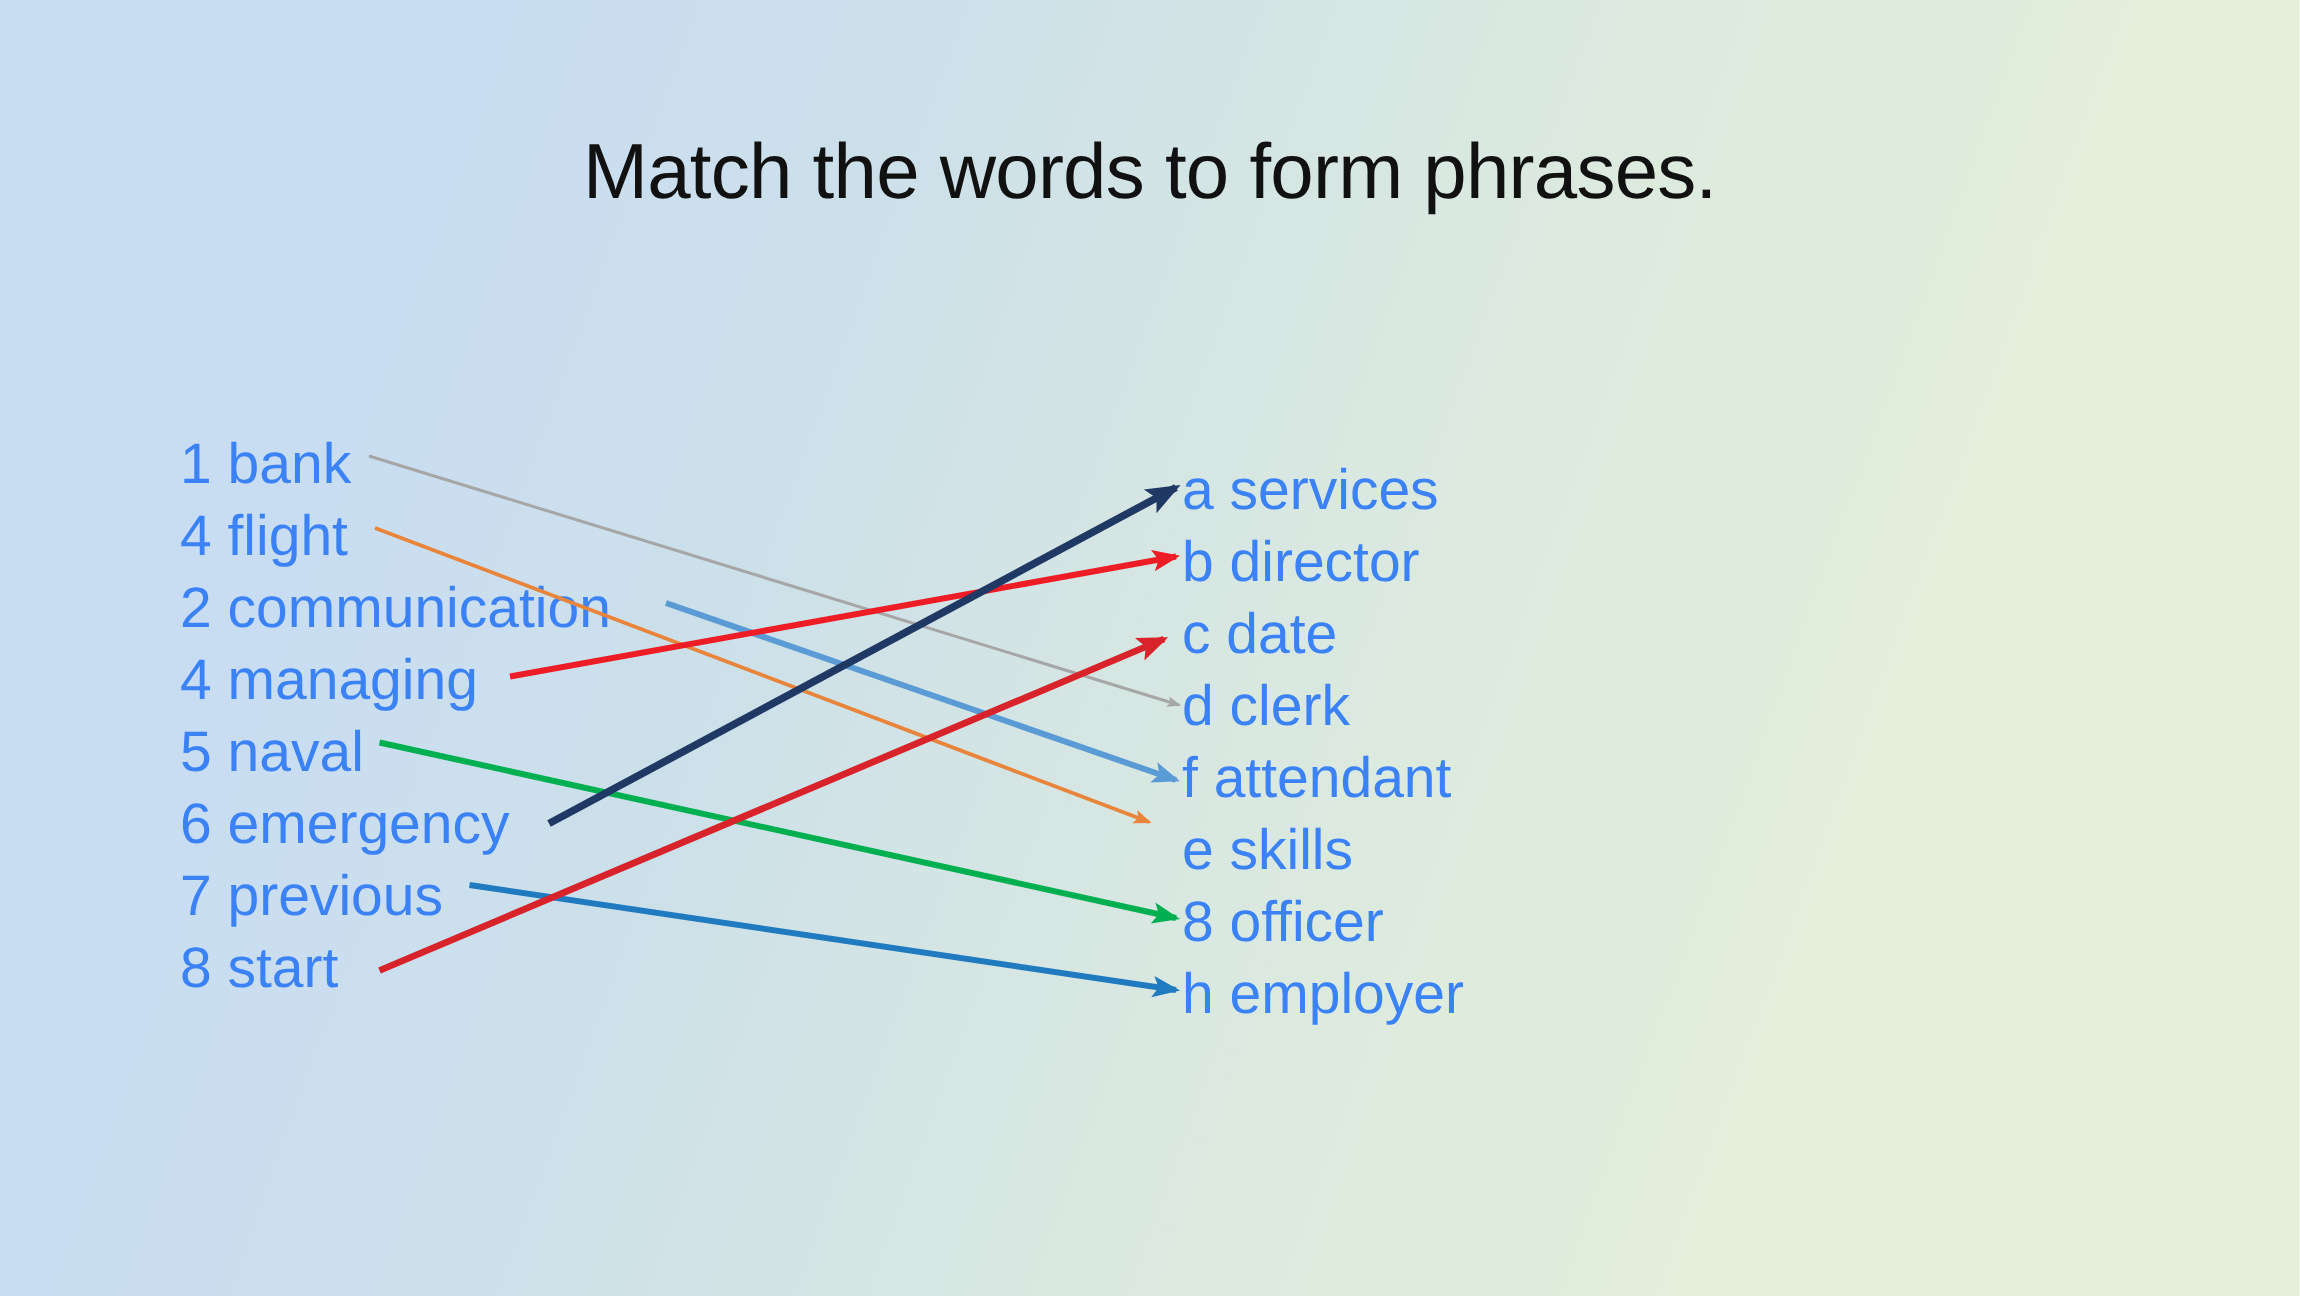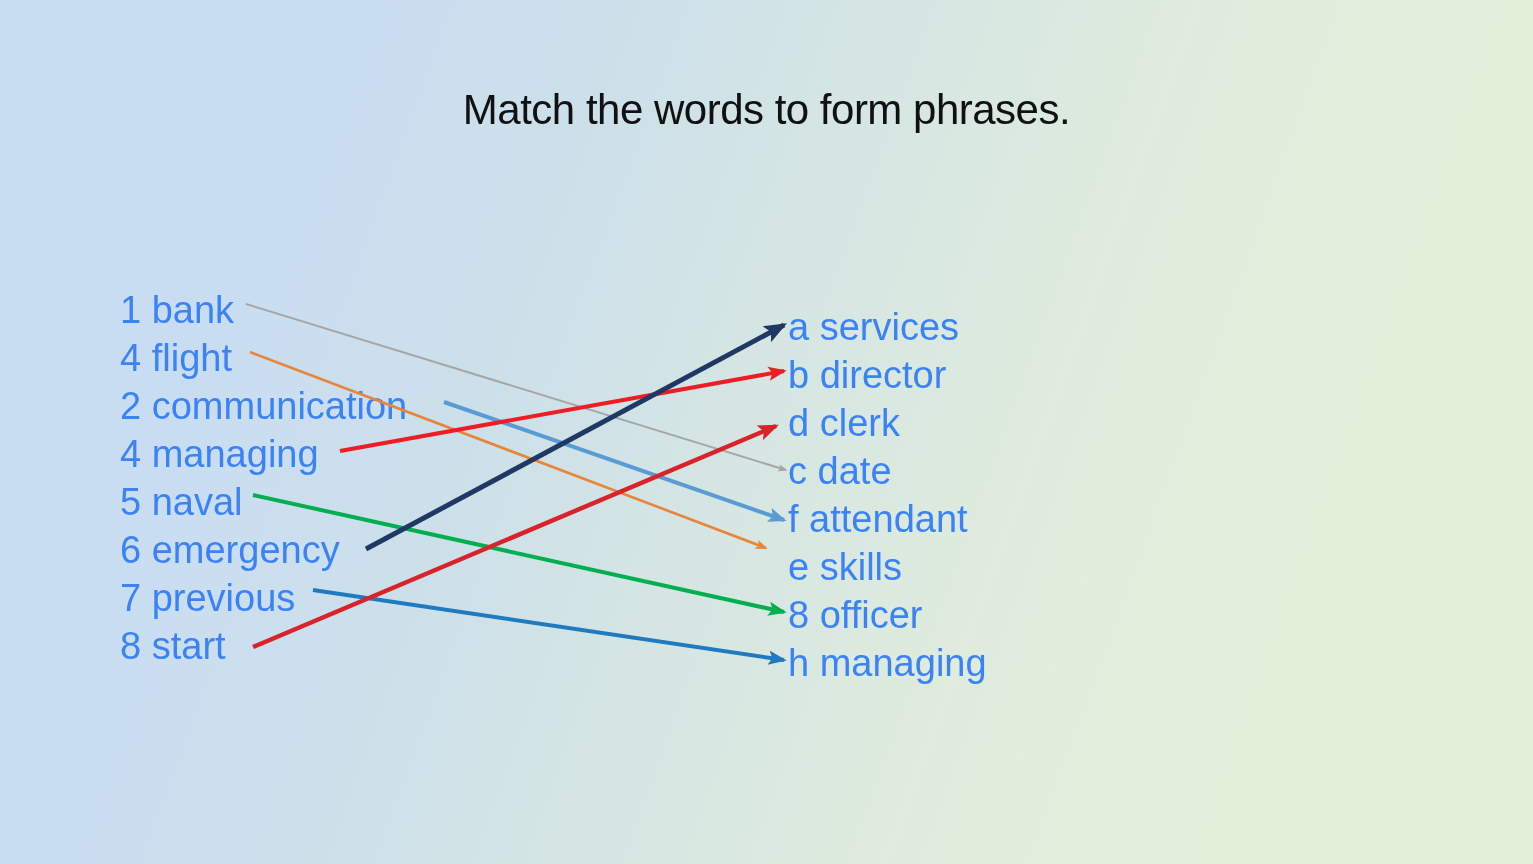--- a/index.html
+++ b/index.html
@@ -30,21 +30,21 @@
     height: 864px;
   }
 
   
   #title {
     position: absolute;
     left: 0;
     top: 88px;
     width: 1533px;
     text-align: center;
-    font-size: 42px;
+    font-size: 52px;
     font-weight: 400;
     color: #111111;
     letter-spacing: -0.5px;
     line-height: 1.05;
     white-space: nowrap;
   }
 
   
   #left-column {
     position: absolute;
@@ -93,26 +93,26 @@
       <div class="word-item">4 managing</div>
       <div class="word-item">5 naval</div>
       <div class="word-item">6 emergency</div>
       <div class="word-item">7 previous</div>
       <div class="word-item">8 start</div>
     </div>
 
   <div id="right-column">
       <div class="word-item">a services</div>
       <div class="word-item">b director</div>
+      <div class="word-item">c date</div>
       <div class="word-item">d clerk</div>
-      <div class="word-item">c date</div>
       <div class="word-item">f attendant</div>
       <div class="word-item">e skills</div>
       <div class="word-item">8 officer</div>
-      <div class="word-item">h managing</div>
+      <div class="word-item">h employer</div>
     </div>
 
   <svg id="connectors" viewBox="0 0 1533 864">
     <defs id="arrow-defs">
         <marker id="arrowhead-0" viewBox="0 0 10 10" refX="8.5" refY="5" markerWidth="4.6" markerHeight="4.6" orient="auto-start-reverse" markerUnits="strokeWidth">
           <path d="M 0 1.1 L 10 5 L 0 8.9 L 2.1 5 Z" fill="#a6a6a6"></path>
         </marker>
         <marker id="arrowhead-1" viewBox="0 0 10 10" refX="8.5" refY="5" markerWidth="4.6" markerHeight="4.6" orient="auto-start-reverse" markerUnits="strokeWidth">
           <path d="M 0 1.1 L 10 5 L 0 8.9 L 2.1 5 Z" fill="#e8853a"></path>
         </marker>

